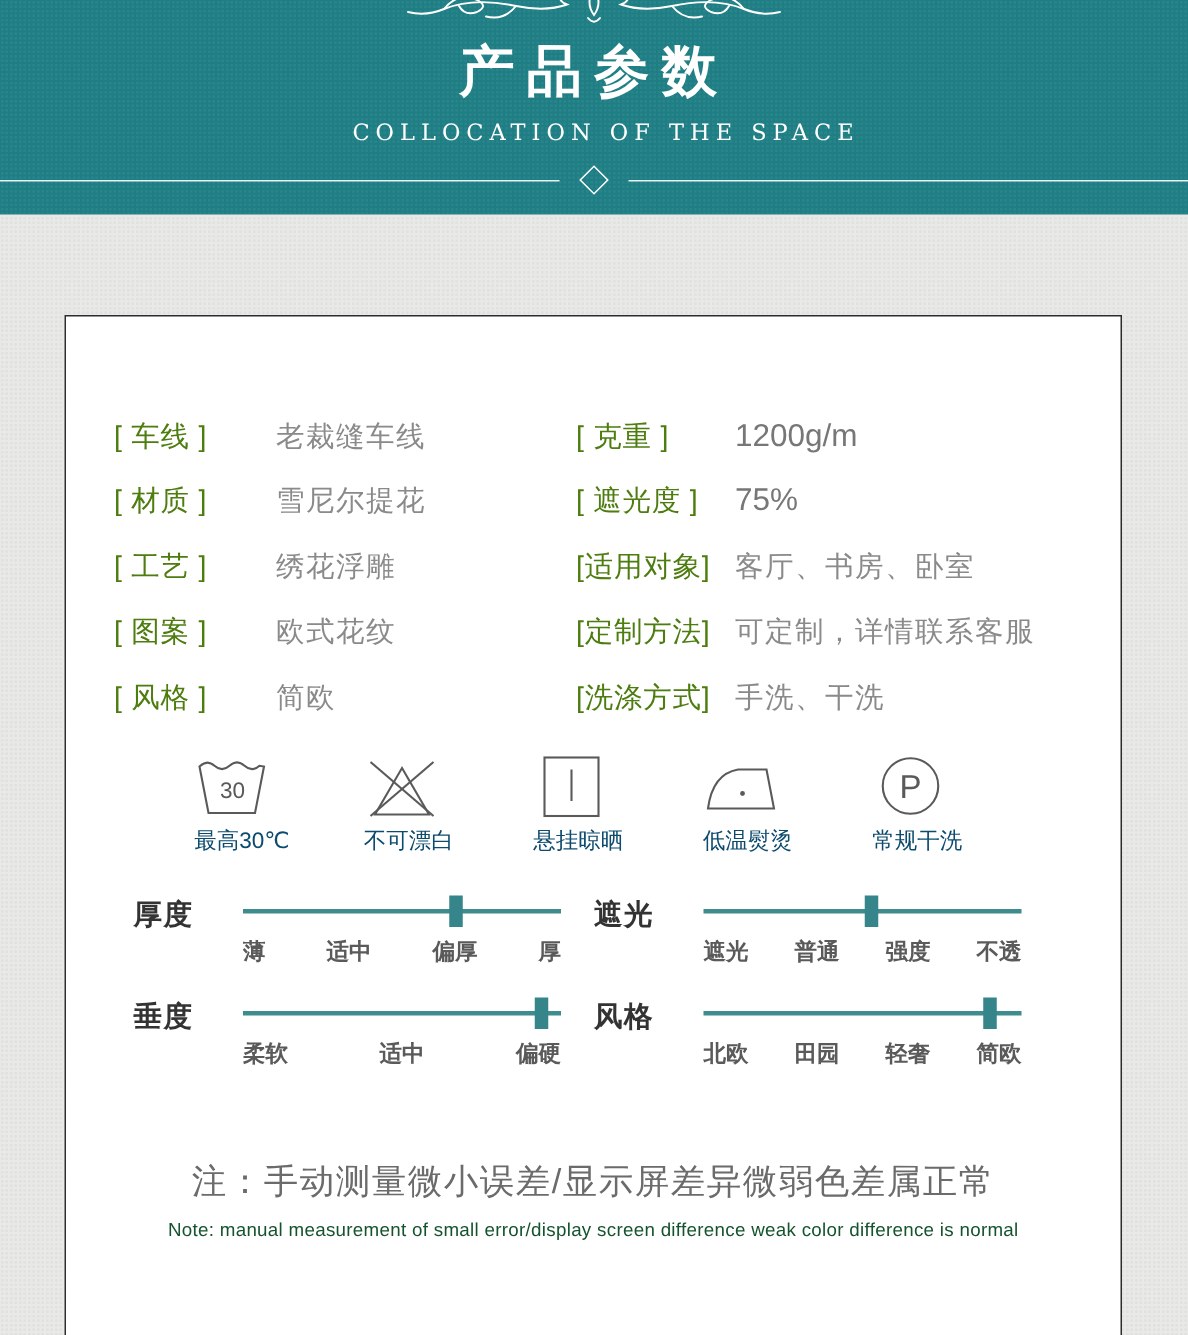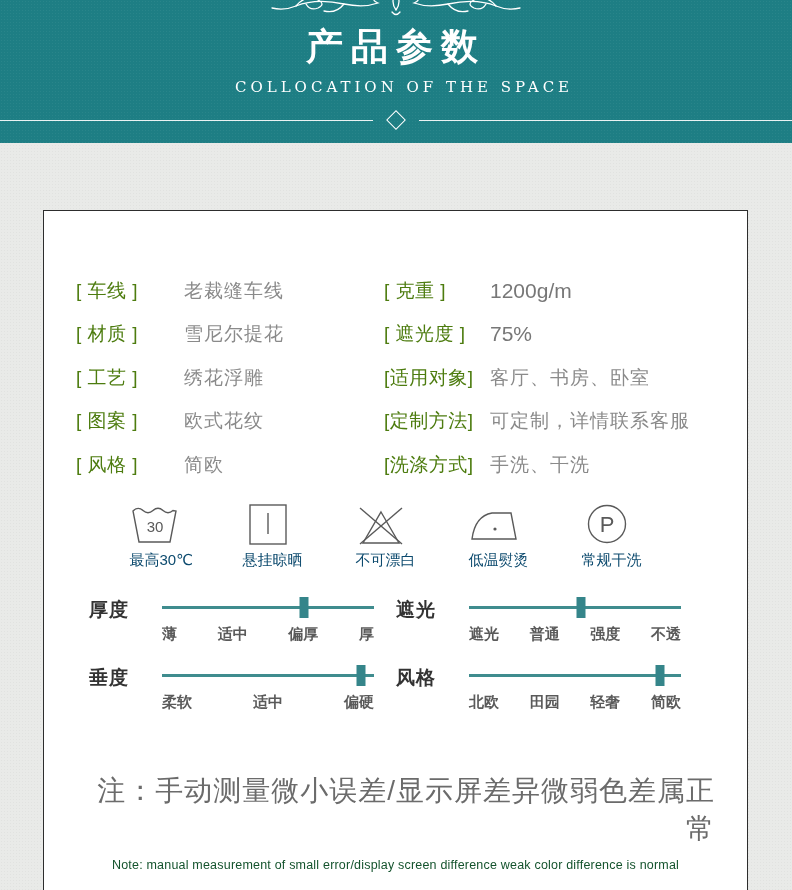--- a/index.html
+++ b/index.html
@@ -60,21 +60,21 @@
   .sliders{margin-top:26px;display:grid;grid-template-columns:312px 1fr;row-gap:20px;}
   .slider{display:flex;align-items:flex-start;font-weight:bold;}
   .sname{font-size:19px;color:#333;width:55px;flex:0 0 auto;margin:1px 18px 0 13px;letter-spacing:1px;}
   .sliders .col2 .sname{margin-left:8px;}
   .strack-wrap{width:212px;}
   .strack{position:relative;height:3px;background:#3f8c8e;margin-top:10px;}
   .smarker{position:absolute;top:-9px;width:9px;height:21px;background:#35858a;transform:translateX(-50%);}
   .sscale{display:flex;justify-content:space-between;margin-top:16px;font-size:15px;color:#5a5a5a;}
   
   .note{margin-top:60px;text-align:center;}
-  .note-zh{font-size:28px;color:#6b6b6b;letter-spacing:1px;text-align:right;}
+  .note-zh{font-size:23px;color:#6b6b6b;letter-spacing:1px;}
   .note-en{font-size:12.5px;color:#14532d;margin-top:10px;letter-spacing:.2px;}
 </style>
 </head>
 <body>
 
 <div class="band">
   <svg class="ornament" width="260" height="30" viewBox="0 0 260 30">
     <g stroke="#ffffff" stroke-width="1.3" fill="none" stroke-linecap="round">
       <path d="M122 6 Q118 -6 110 2 Q104 8 112 11 Q98 16 78 12 Q50 6 30 14 Q18 19 6 16"></path>
       <path d="M30 14 Q40 2 52 8 Q60 12 52 16 Q44 19 40 12"></path>
@@ -147,32 +147,32 @@
   <div class="care">
     <div class="care-item">
       <svg width="50" height="42" viewBox="0 0 50 42">
         <path d="M3 8 Q8 3 13 7.5 Q18 12 23 7.5 Q28 3 33 7.5 Q38 12 43 7.5 L46 8 L40 39 L9 39 Z"></path>
         <text x="25" y="29" font-size="15" text-anchor="middle">30</text>
       </svg>
       <span class="care-label">最高30℃</span>
     </div>
     <div class="care-item">
       <svg width="50" height="42" viewBox="0 0 50 42">
-        <rect x="7" y="2" width="36" height="39"></rect>
-        <line x1="25" y1="10" x2="25" y2="31"></line>
-      </svg>
-      <span class="care-label">悬挂晾晒</span>
-    </div>
-    <div class="care-item">
-      <svg width="50" height="42" viewBox="0 0 50 42">
         <path d="M25 9 L43 40 L7 40 Z"></path>
         <line x1="4" y1="5" x2="46" y2="41"></line>
         <line x1="46" y1="5" x2="4" y2="41"></line>
       </svg>
       <span class="care-label">不可漂白</span>
+    </div>
+    <div class="care-item">
+      <svg width="50" height="42" viewBox="0 0 50 42">
+        <rect x="7" y="2" width="36" height="39"></rect>
+        <line x1="25" y1="10" x2="25" y2="31"></line>
+      </svg>
+      <span class="care-label">悬挂晾晒</span>
     </div>
     <div class="care-item">
       <svg width="50" height="42" viewBox="0 0 50 42">
         <path d="M3 36 L47 36 L42 10 L23 10 Q6 13 3 36 Z"></path>
         <circle cx="26" cy="26" r="1.6" fill="#5a5a5a" stroke="none"></circle>
       </svg>
       <span class="care-label">低温熨烫</span>
     </div>
     <div class="care-item">
       <svg width="50" height="42" viewBox="0 0 50 42">

